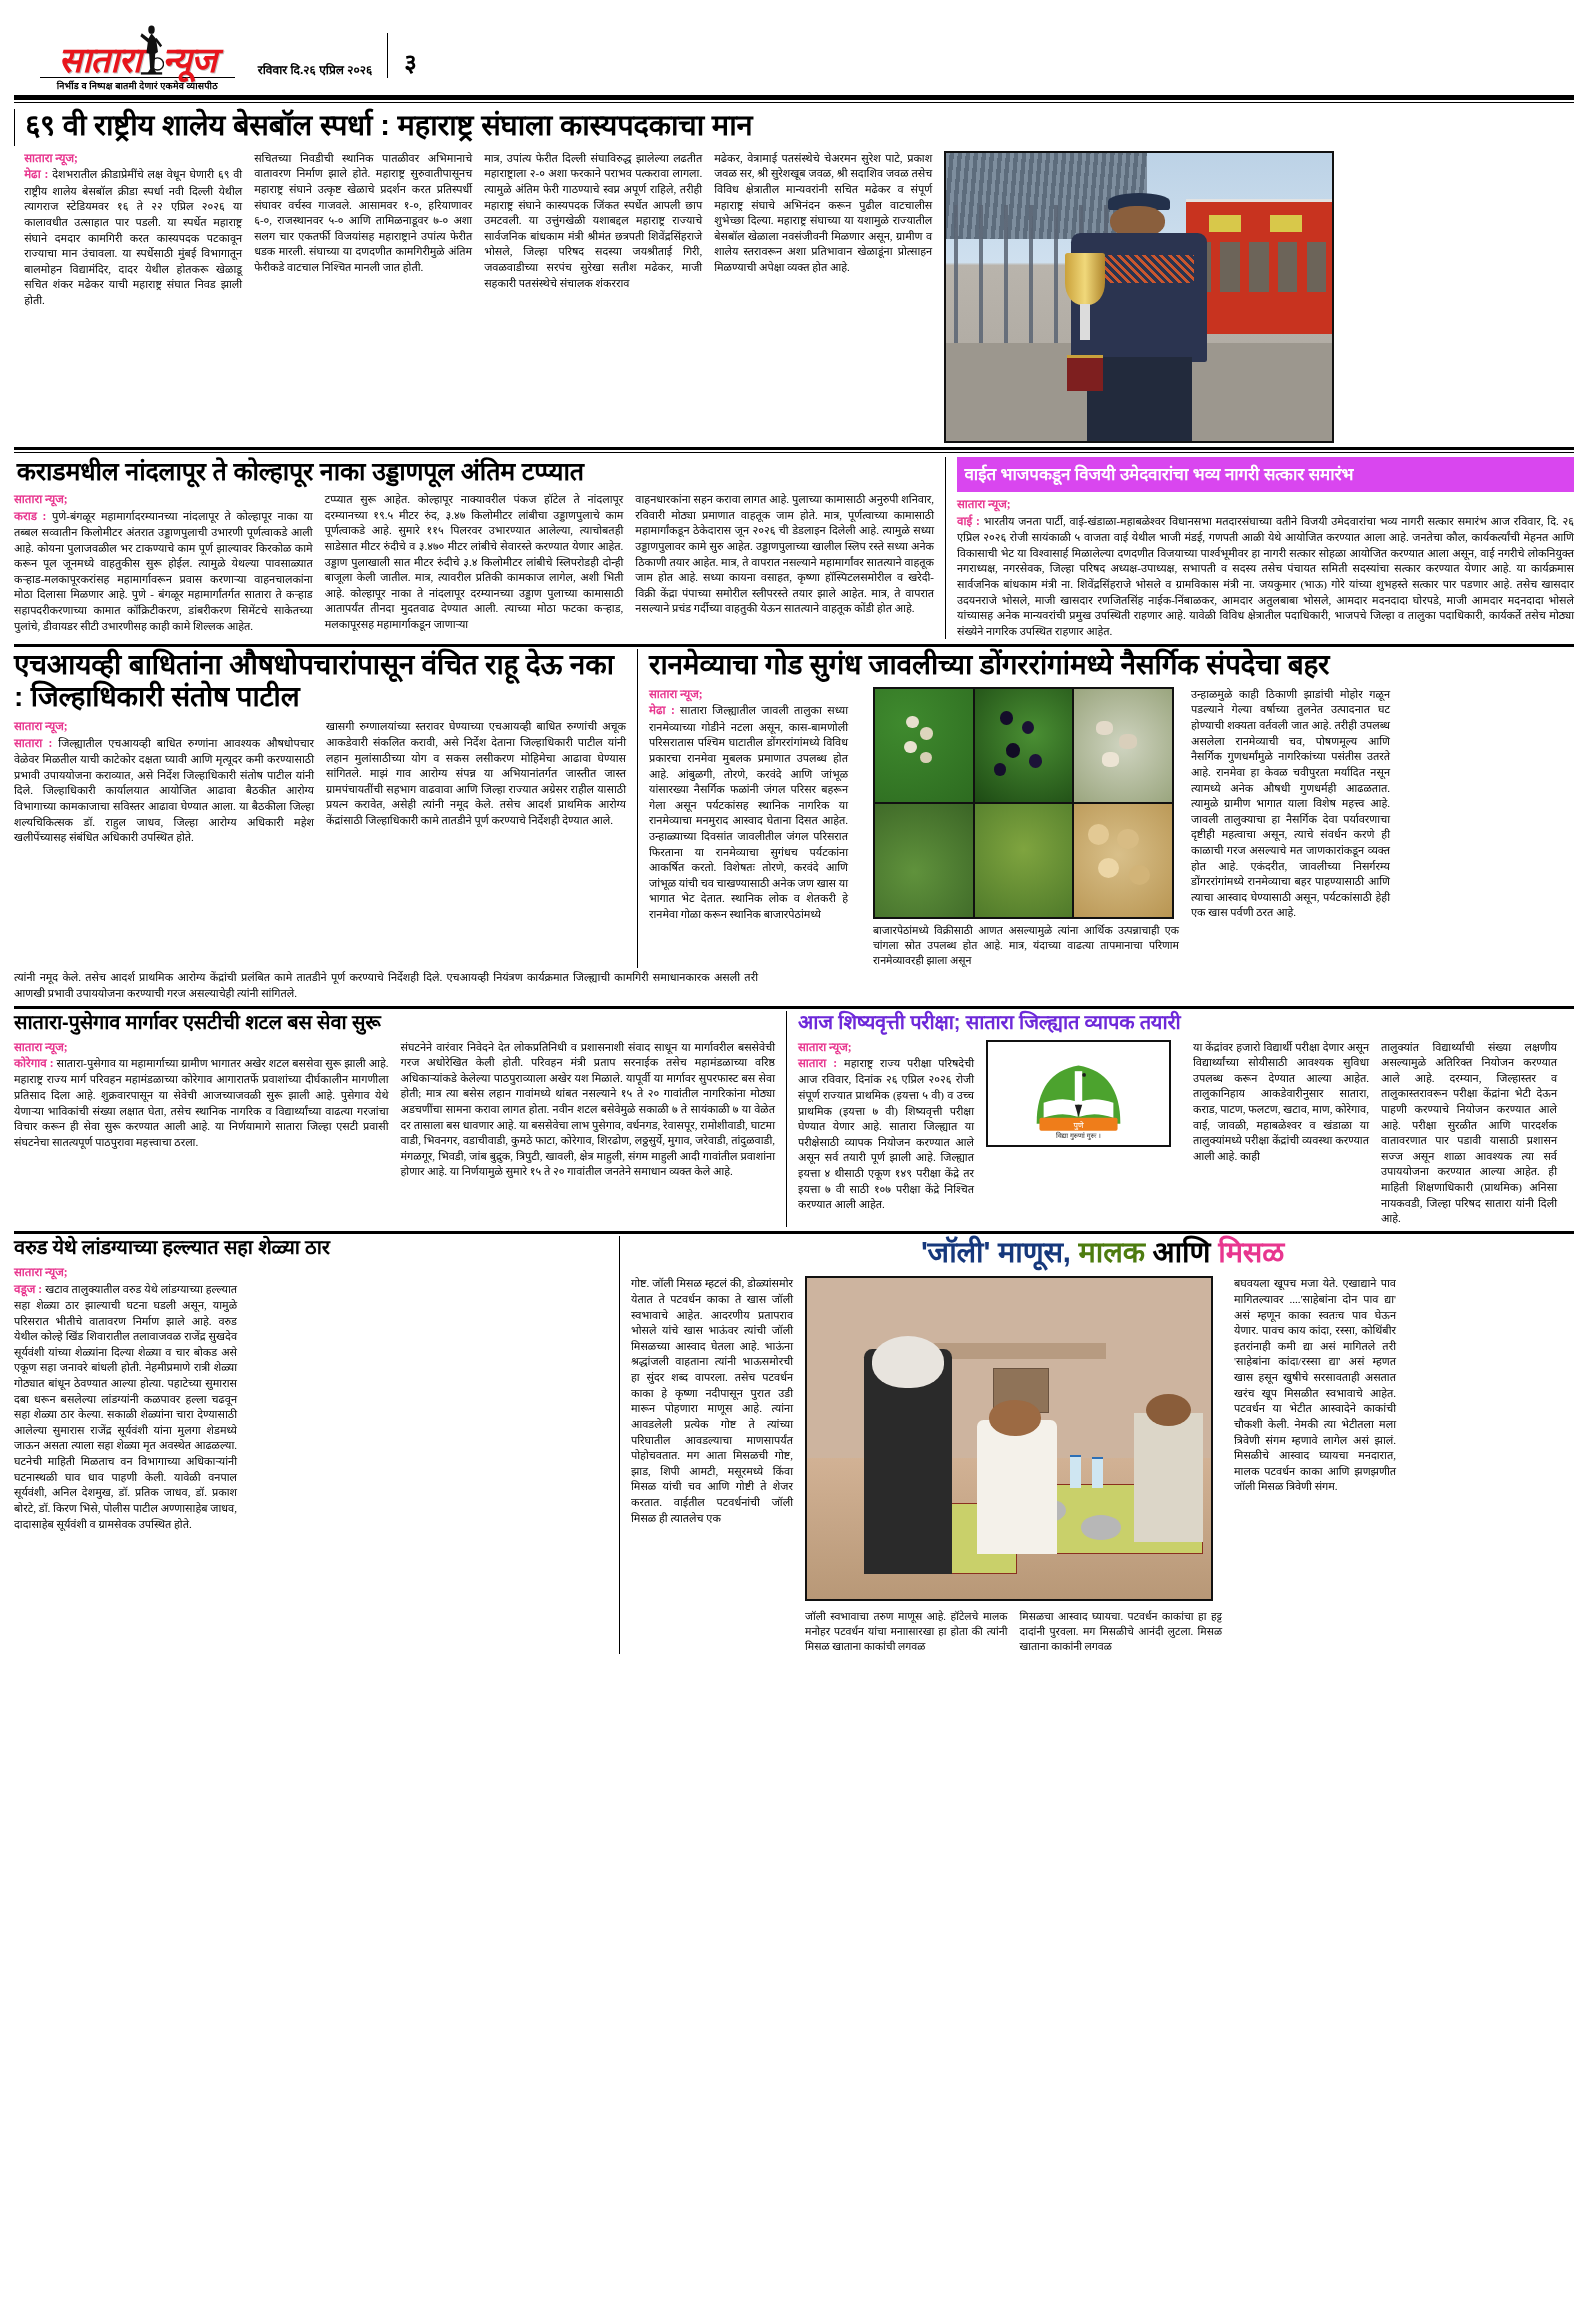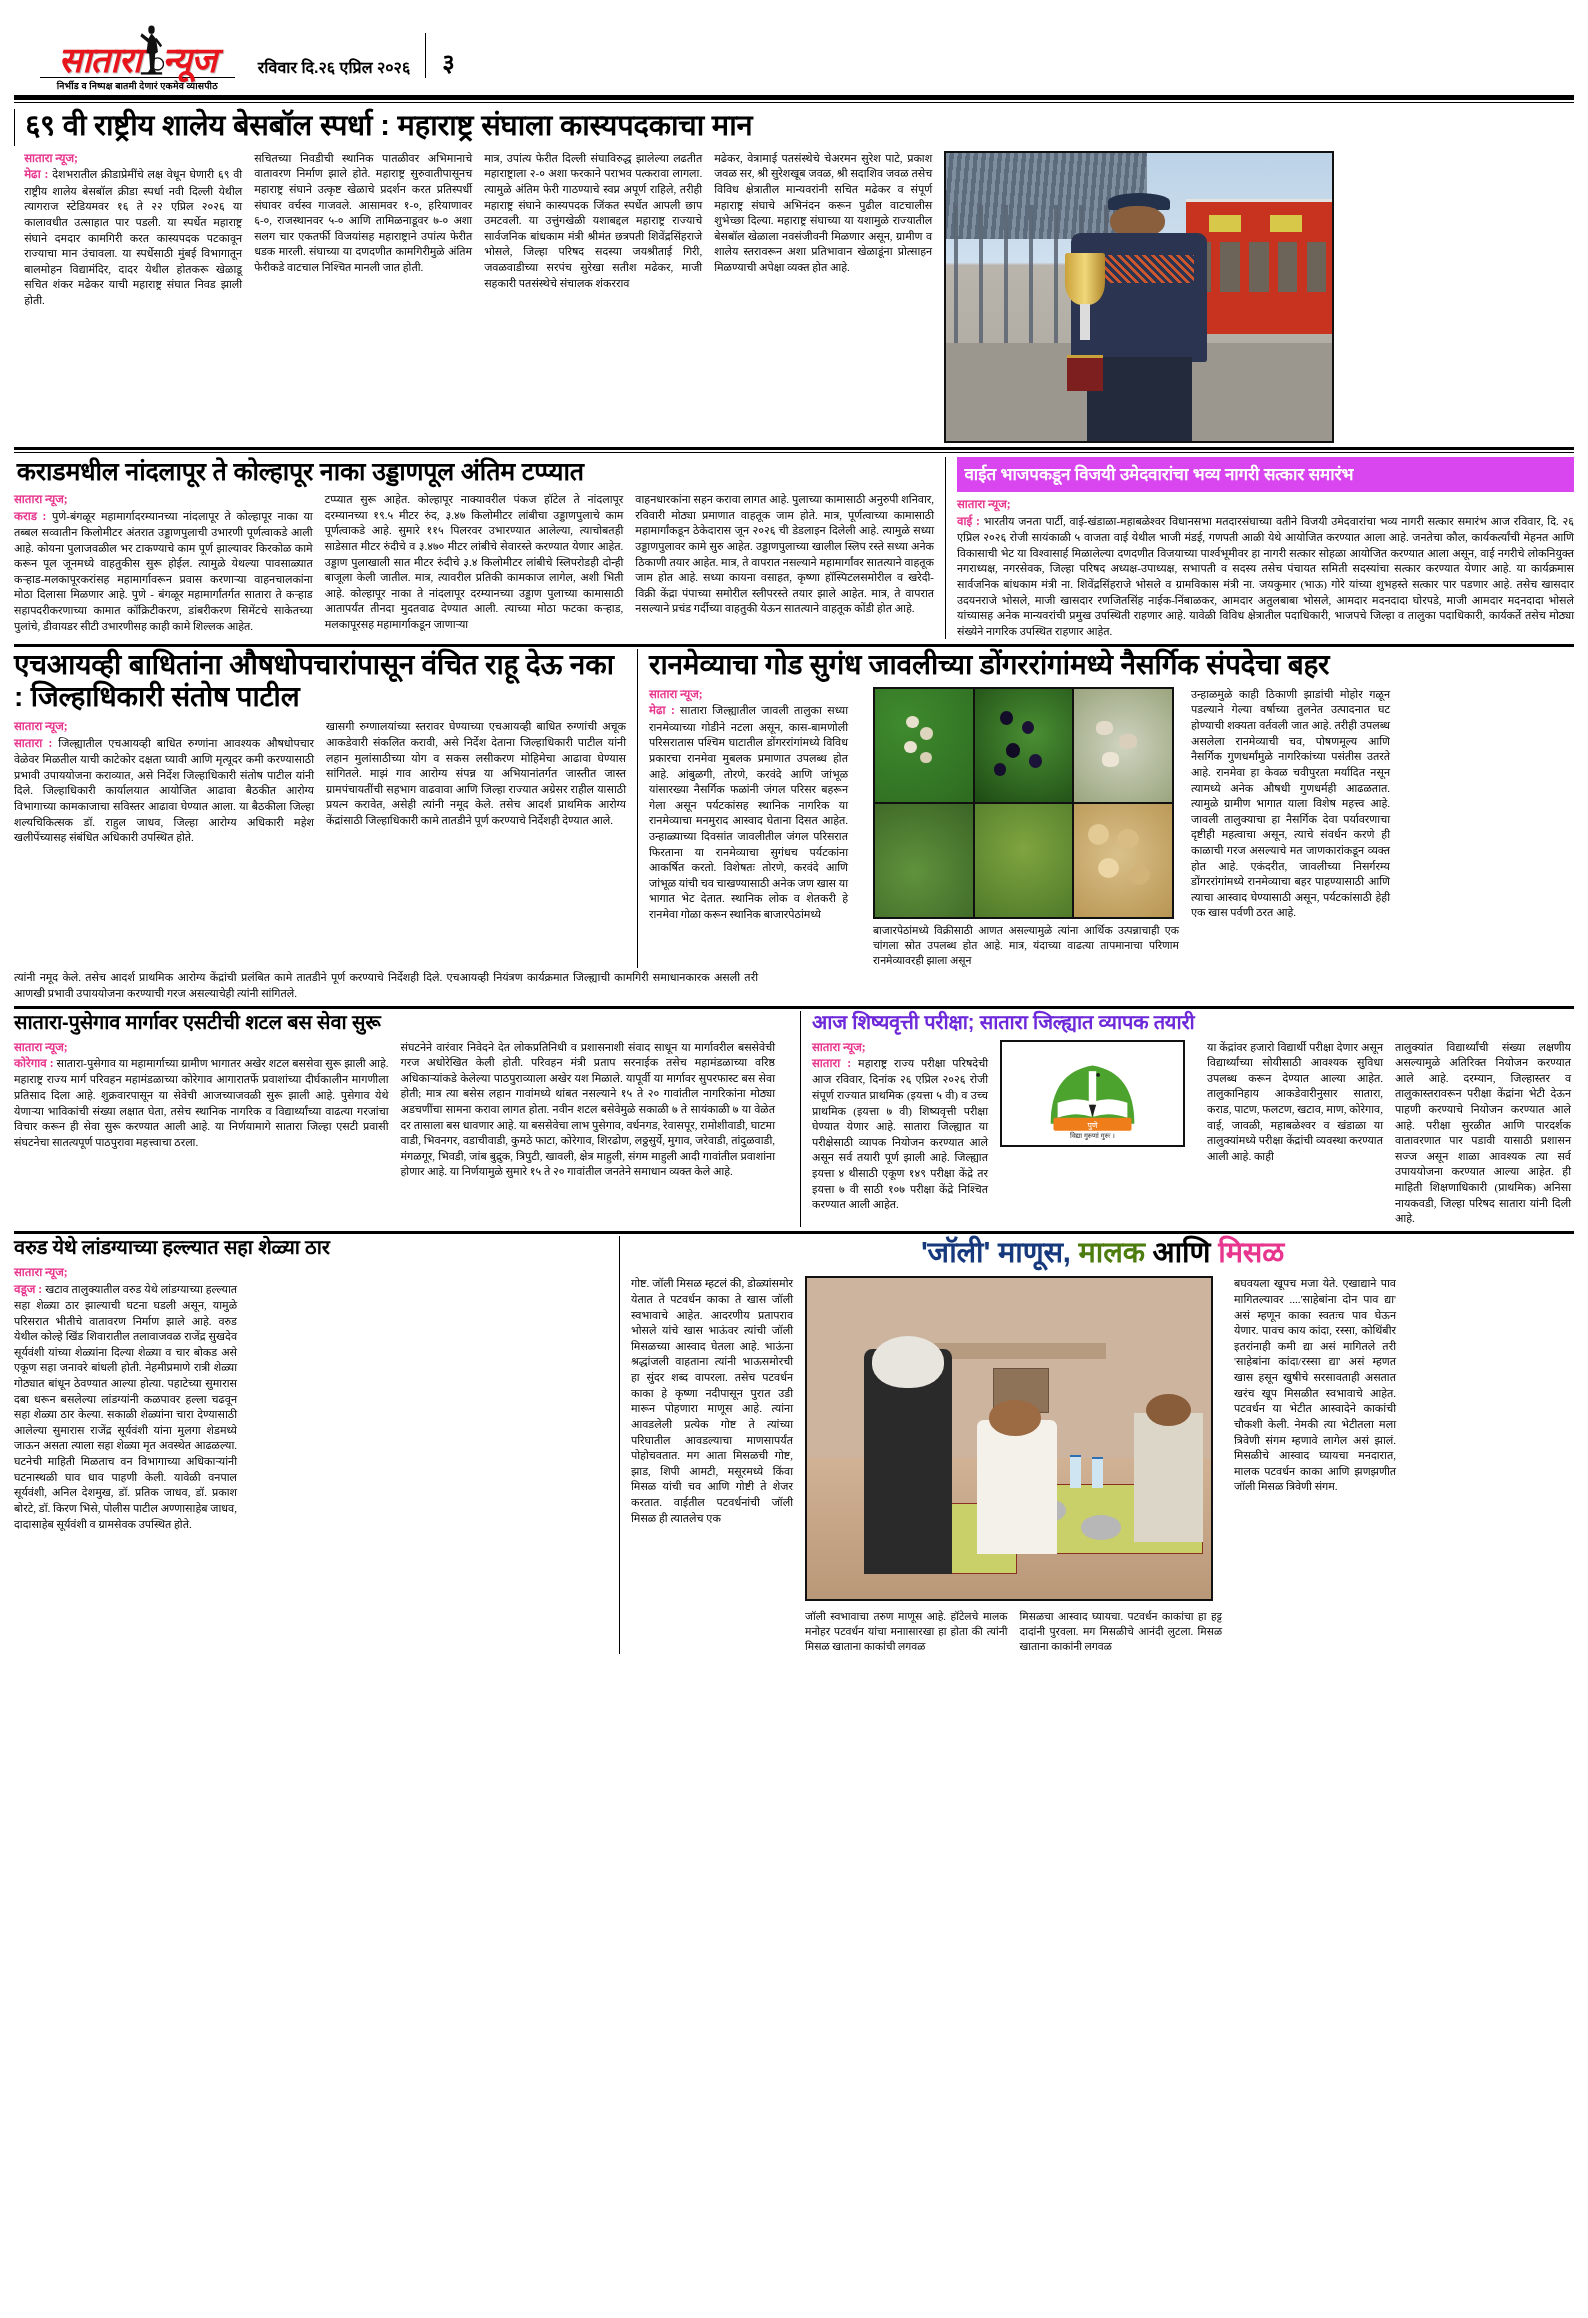--- a/index.html
+++ b/index.html
@@ -35,21 +35,21 @@
   .masthead-center {
     flex: 1; text-align: center; padding-bottom: 12px;
   }
   .masthead-title {
     font-family: "Liberation Sans", sans-serif;
     font-size: 40px; font-weight: bold; letter-spacing: 1.4px;
   }
   .masthead-right { display: flex; align-items: flex-end; padding-bottom: 14px; }
   .masthead-date {
     font-family: "Liberation Sans", sans-serif;
-    font-size: 16px; font-weight: bold; padding-right: 15px; white-space: nowrap;
+    font-size: 12px; font-weight: bold; padding-right: 15px; white-space: nowrap;
   }
   .masthead-pageno {
     font-family: "Liberation Sans", sans-serif;
     font-size: 24px; font-weight: bold; border-left: 1.9px solid #000;
     padding-left: 16px; height: 45px; display: flex; align-items: flex-end;
   }
   .rule-thick { border-top: 5.1px solid #000; margin: 0 0 2.3px 0; }
   .rule-thin { border-top: 1.4px solid #000; }
   .rule-med { border-top: 3.2px solid #000; margin: 4.6px 0 1.9px 0; }
   .rule-hair { border-top: 0.9px solid #000; margin-bottom: 4.2px; }
@@ -349,21 +349,21 @@
 
   <div class="cols" style="margin-top:1.9px; padding-right:816px;">
     <div class="col">
         <div class="body-txt">त्यांनी नमूद केले. तसेच आदर्श प्राथमिक आरोग्य केंद्रांची प्रलंबित कामे तातडीने पूर्ण करण्याचे निर्देशही दिले. एचआयव्ही नियंत्रण कार्यक्रमात जिल्ह्याची कामगिरी समाधानकारक असली तरी आणखी प्रभावी उपाययोजना करण्याची गरज असल्याचेही त्यांनी सांगितले.</div>
       </div>
   </div>
 
   <div class="rule-med"></div>
 
   <div class="sect">
-    <div style="display:flex; gap:25px;">
+    <div style="display:flex; gap:11px;">
 
       <div style="flex:0 0 761px;">
         <div class="hl hl-sm">सातारा-पुसेगाव मार्गावर एसटीची शटल बस सेवा सुरू</div>
         <div class="cols" style="margin-top:5.6px;">
           <div class="col">
             <div class="body-txt">
               <span class="dateline">सातारा न्यूज;</span><br>
               <span class="dateline-city">कोरेगाव :</span>
               <span>सातारा-पुसेगाव या महामार्गाच्या ग्रामीण भागातर अखेर शटल बससेवा सुरू झाली आहे. महाराष्ट्र राज्य मार्ग परिवहन महामंडळाच्या कोरेगाव आगारातर्फे प्रवाशांच्या दीर्घकालीन मागणीला प्रतिसाद दिला आहे. शुक्रवारपासून या सेवेची आजच्याजवळी सुरू झाली आहे.
 पुसेगाव येथे येणाऱ्या भाविकांची संख्या लक्षात घेता, तसेच स्थानिक नागरिक व विद्यार्थ्यांच्या वाढत्या गरजांचा विचार करून ही सेवा सुरू करण्यात आली आहे. या निर्णयामागे सातारा जिल्हा एसटी प्रवासी संघटनेचा सातत्यपूर्ण पाठपुरावा महत्त्वाचा ठरला.</span>

